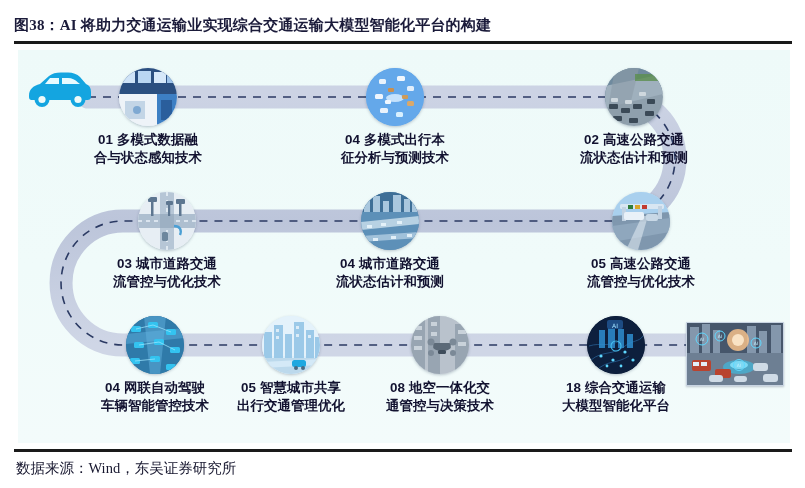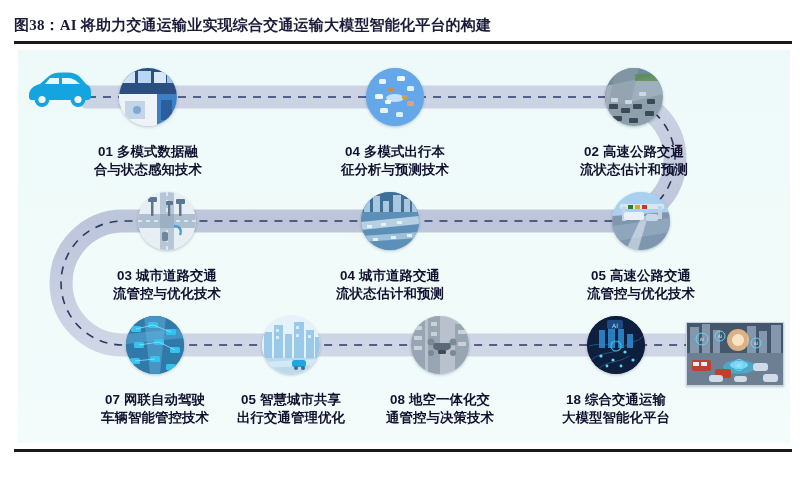--- a/index.html
+++ b/index.html
@@ -118,21 +118,20 @@
     width: 190px;
     left: -95px;
     text-align: center;
     font-family: "Liberation Sans", "DejaVu Sans", sans-serif;
     font-weight: bold;
     font-size: 13.4px;
     line-height: 1.33;
     color: #121230;
     white-space: pre-line;
     letter-spacing: 0.1px;
-    margin-top: 12px;
   }
 
   
   .ai-photo {
     position: absolute;
     left: 668px;
     top: 272px;
     width: 96px;
     height: 62px;
     border: 1px solid #c8d4e2;
@@ -362,21 +361,21 @@
           </g>
           <g stroke="#9fe6ff" stroke-width="0.9" opacity="0.8">
             <line x1="10" y1="13" x2="27" y2="9"></line>
             <line x1="27" y1="9" x2="45" y2="16"></line>
             <line x1="13" y1="29" x2="33" y2="26"></line>
             <line x1="33" y1="26" x2="49" y2="34"></line>
             <line x1="9" y1="45" x2="29" y2="43"></line>
           </g>
         </svg>
       </div>
-      <div class="node-label">07 网联自动驾驶
+      <div class="node-label">04 网联自动驾驶
 车辆智能管控技术</div>
     </div>
 
     <div class="node" style="left:273px; top:295px;">
       <div class="node-circle">
         <svg viewBox="0 0 58 58" width="58" height="58">
           <rect width="58" height="58" fill="#dceefa"></rect>
           <rect x="0" y="0" width="58" height="40" fill="#e4f2fb"></rect>
           <g fill="#93c5e6" opacity="0.9">
             <rect x="2" y="16" width="8" height="26"></rect>
@@ -511,14 +510,15 @@
           <text x="33" y="15">AI</text>
           <text x="69" y="22">AI</text>
           <text x="52" y="44">AI</text>
         </g>
       </svg>
     </div>
 
   </div>
 
   <div class="rule-bottom"></div>
+  <div class="source">数据来源：Wind，东吴证券研究所</div>
 
 </div>
 
 </body></html>

